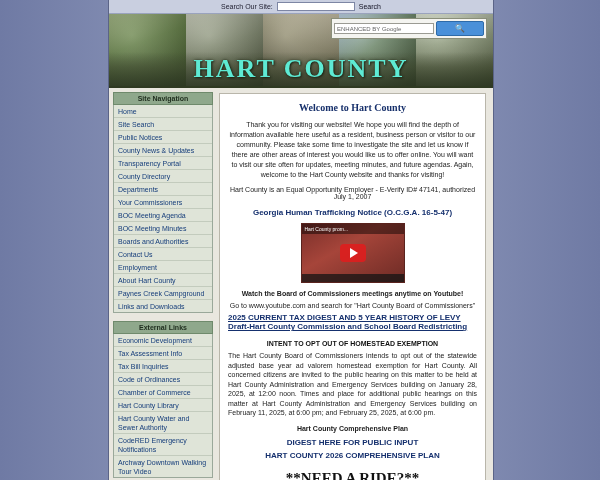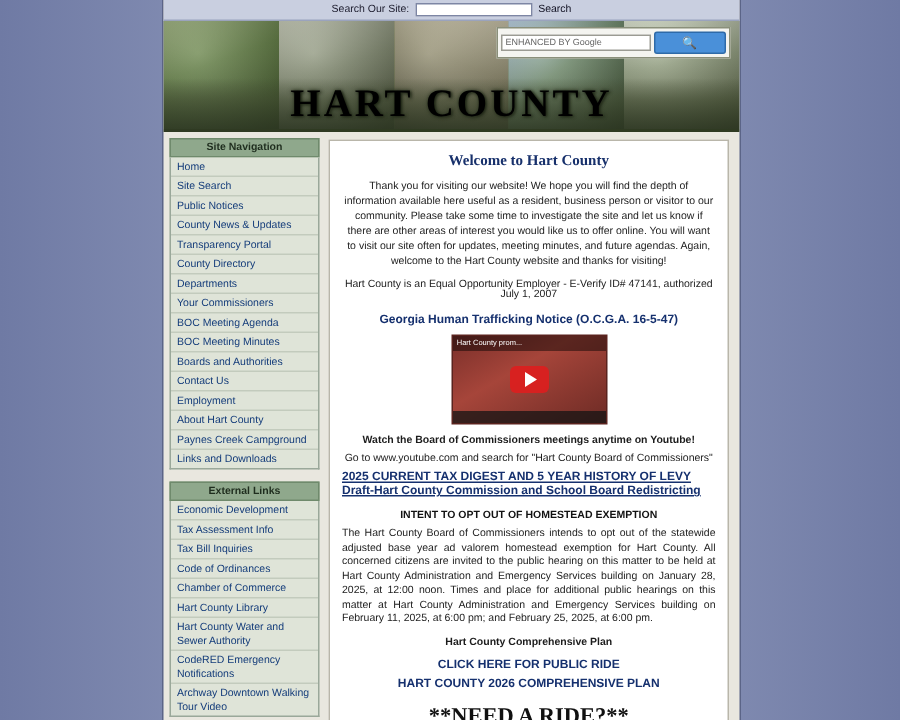--- a/index.html
+++ b/index.html
@@ -50,21 +50,21 @@
     content:"";position:absolute;inset:0;
     background:radial-gradient(circle at 30% 30%,rgba(255,255,255,.22),rgba(0,0,0,.25));
   }
   .banner-veil{
     position:absolute;left:0;right:0;bottom:0;height:34px;
     background:linear-gradient(to bottom,rgba(70,80,50,0) 0%,rgba(60,70,45,.55) 45%,rgba(45,55,35,.8) 100%);
   }
   .banner-title{
     position:absolute;left:0;right:0;bottom:2px;text-align:center;
     font-family:"Liberation Serif", serif;
-    font-size:26px;letter-spacing:2px;color:#000000;
+    font-size:26px;letter-spacing:2px;color:#5eead4;
     text-shadow:1px 1px 2px #1d2414, 0 0 3px #2a3320;
     font-weight:bold;
   }
   .search-box-float{
     position:absolute;right:6px;top:4px;width:150px;
     background:#f4f4f0;border:1px solid #8a8f7a;padding:2px;
   }
   .gsearch-row{display:flex;align-items:center;gap:2px;}
   .gsearch-input{
     flex:1;height:11px;border:1px solid #9b9b93;background:#fff;font-size:6px;
@@ -223,21 +223,21 @@
           <div class="center-small">Watch the Board of Commissioners meetings anytime on Youtube!</div>
           <div class="center-small plain">Go to www.youtube.com and search for "Hart County Board of Commissioners"</div>
 
           <a class="bigcap">2025 CURRENT TAX DIGEST AND 5 YEAR HISTORY OF LEVY</a>
           <a class="bigcap">Draft-Hart County Commission and School Board Redistricting</a>
 
           <div class="section-title">INTENT TO OPT OUT OF HOMESTEAD EXEMPTION</div>
           <p class="justify">The Hart County Board of Commissioners intends to opt out of the statewide adjusted base year ad valorem homestead exemption for Hart County. All concerned citizens are invited to the public hearing on this matter to be held at Hart County Administration and Emergency Services building on January 28, 2025, at 12:00 noon. Times and place for additional public hearings on this matter at Hart County Administration and Emergency Services building on February 11, 2025, at 6:00 pm; and February 25, 2025, at 6:00 pm.</p>
 
           <div class="center-small">Hart County Comprehensive Plan</div>
-          <a class="link-line">CLICK HERE FOR PUBLIC RIDE</a>
+          <a class="link-line">DIGEST HERE FOR PUBLIC INPUT</a>
           <a class="link-line">HART COUNTY 2026 COMPREHENSIVE PLAN</a>
 
           <div class="need-ride">**NEED A RIDE?**</div>
           
           
           
           
           
           
 

